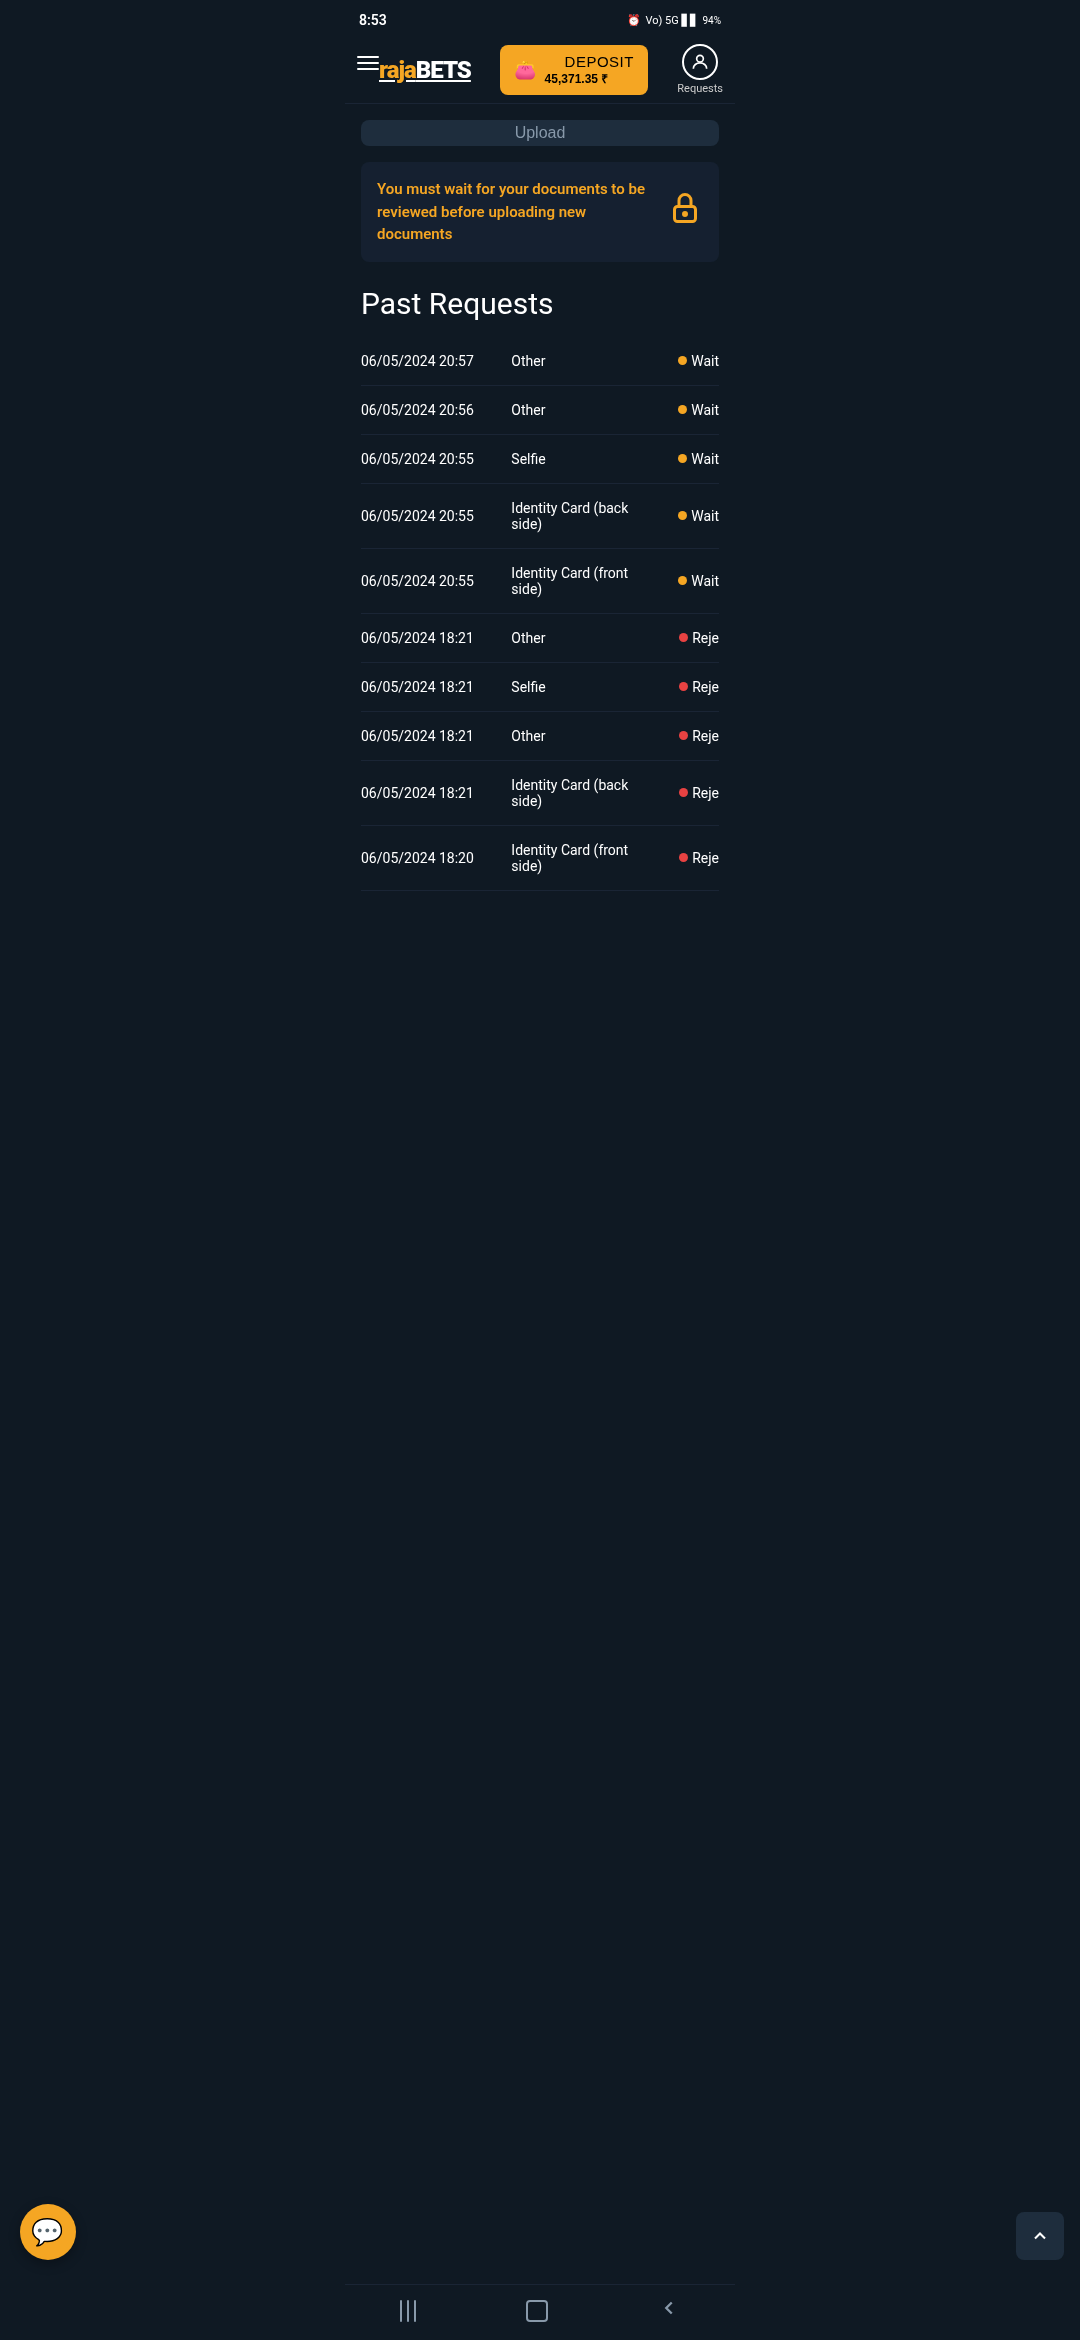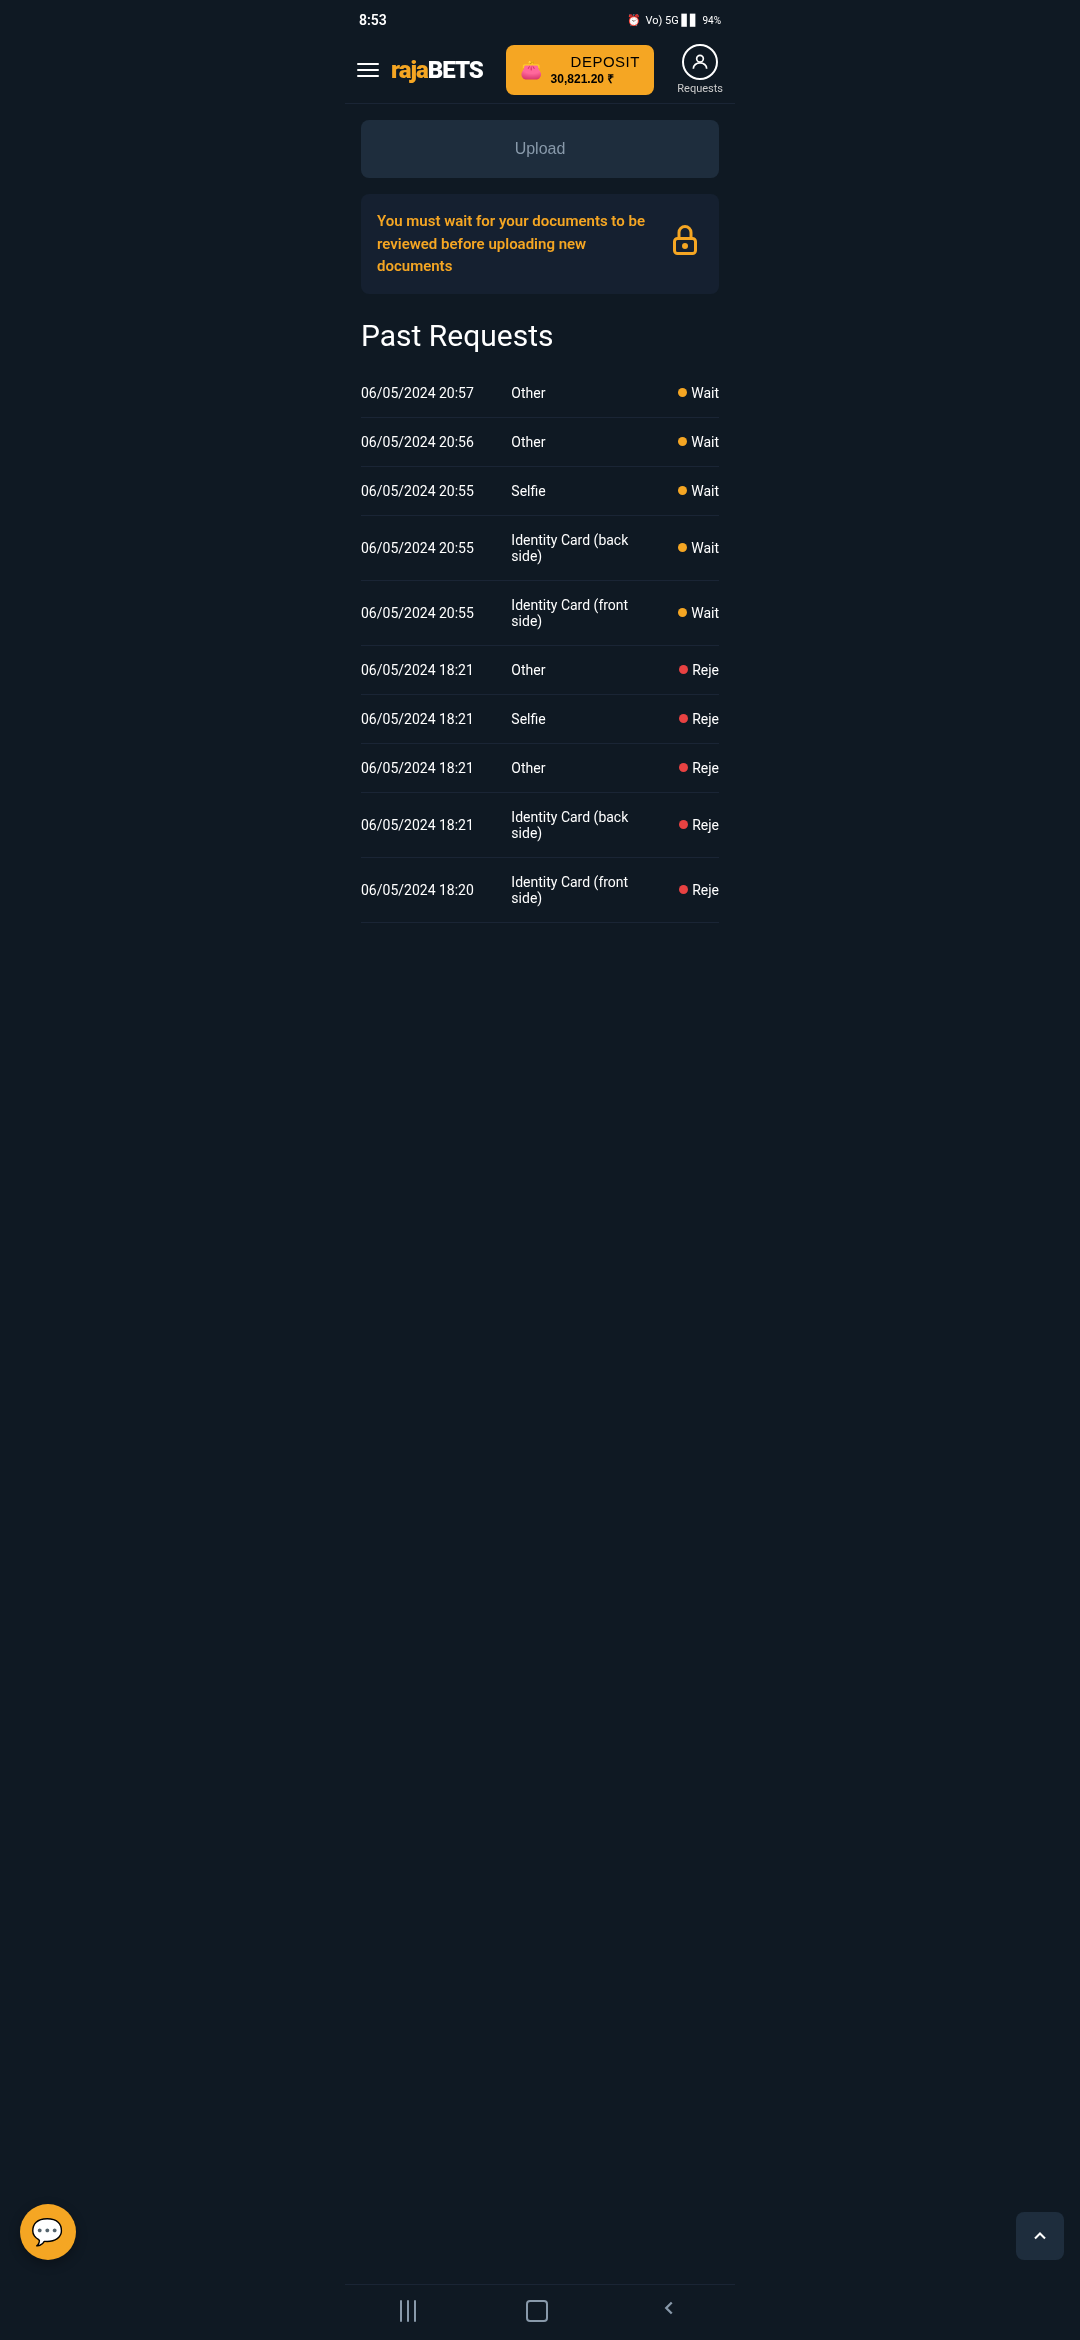--- a/index.html
+++ b/index.html
@@ -49,22 +49,21 @@
       display: flex;
       align-items: center;
       justify-content: space-between;
       padding: 8px 12px;
       background-color: #0f1923;
       border-bottom: 1px solid #1a2535;
     }
 
     .header-left {
       display: flex;
-      align-items: center;
-      gap: 12px;
+      text-decoration: underline;
     }
 
     .menu-icon {
       display: flex;
       flex-direction: column;
       gap: 4px;
       cursor: pointer;
     }
 
     .menu-line {
@@ -153,21 +152,21 @@
       padding: 0 16px 16px;
     }
 
     
     .upload-btn {
       width: 100%;
       background-color: #1e2d3d;
       color: #8899aa;
       border: none;
       border-radius: 8px;
-      padding: 20px;
+      padding: 4px;
       font-size: 16px;
       font-weight: 500;
       cursor: pointer;
       margin-top: 16px;
       margin-bottom: 16px;
       text-align: center;
     }
 
     
     .warning-box {
@@ -376,21 +375,21 @@
     </div>
     <div class="logo">
       <span class="logo-raja">raja</span><span class="logo-bets">BETS</span>
     </div>
   </div>
 
   <button class="deposit-btn">
     <span class="deposit-icon">👛</span>
     <div class="deposit-text">
       <span class="deposit-label">DEPOSIT</span>
-      <span class="deposit-amount">30,821.20 ₹</span>
+      <span class="deposit-amount">45,371.35 ₹</span>
     </div>
   </button>
 
   <div class="account-btn">
     <div class="account-circle">
       <svg width="20" height="20" viewBox="0 0 24 24" fill="none" stroke="white" stroke-width="2">
         <circle cx="12" cy="8" r="4"></circle>
         <path d="M4 20c0-4 3.6-7 8-7s8 3 8 7"></path>
       </svg>
     </div>

